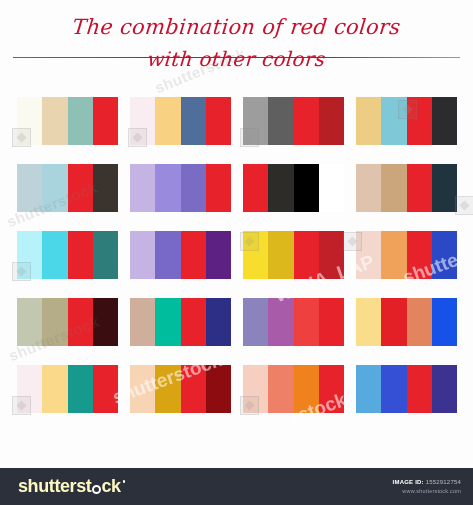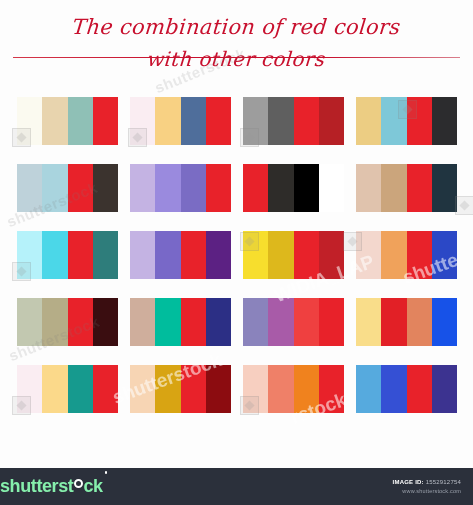--- a/index.html
+++ b/index.html
@@ -124,25 +124,27 @@
     left: 0;
     bottom: 0;
     width: 473px;
     height: 37px;
     background: #2b303b;
     display: flex;
     align-items: center;
     justify-content: space-between;
   }
   .footer-logo {
-    color: #86efac;
+    color: #fef9c3;
     font-size: 18px;
     font-weight: 700;
     letter-spacing: -0.4px;
+    margin-left: 18px;
     display: flex;
+    align-items: center;
   }
   .logo-o {
     display: inline-block;
     width: 9px; height: 9px;
     border: 2px solid #ffffff;
     border-radius: 50%;
     margin: 0 0.5px;
     position: relative;
     top: 3px;
     box-sizing: border-box;

